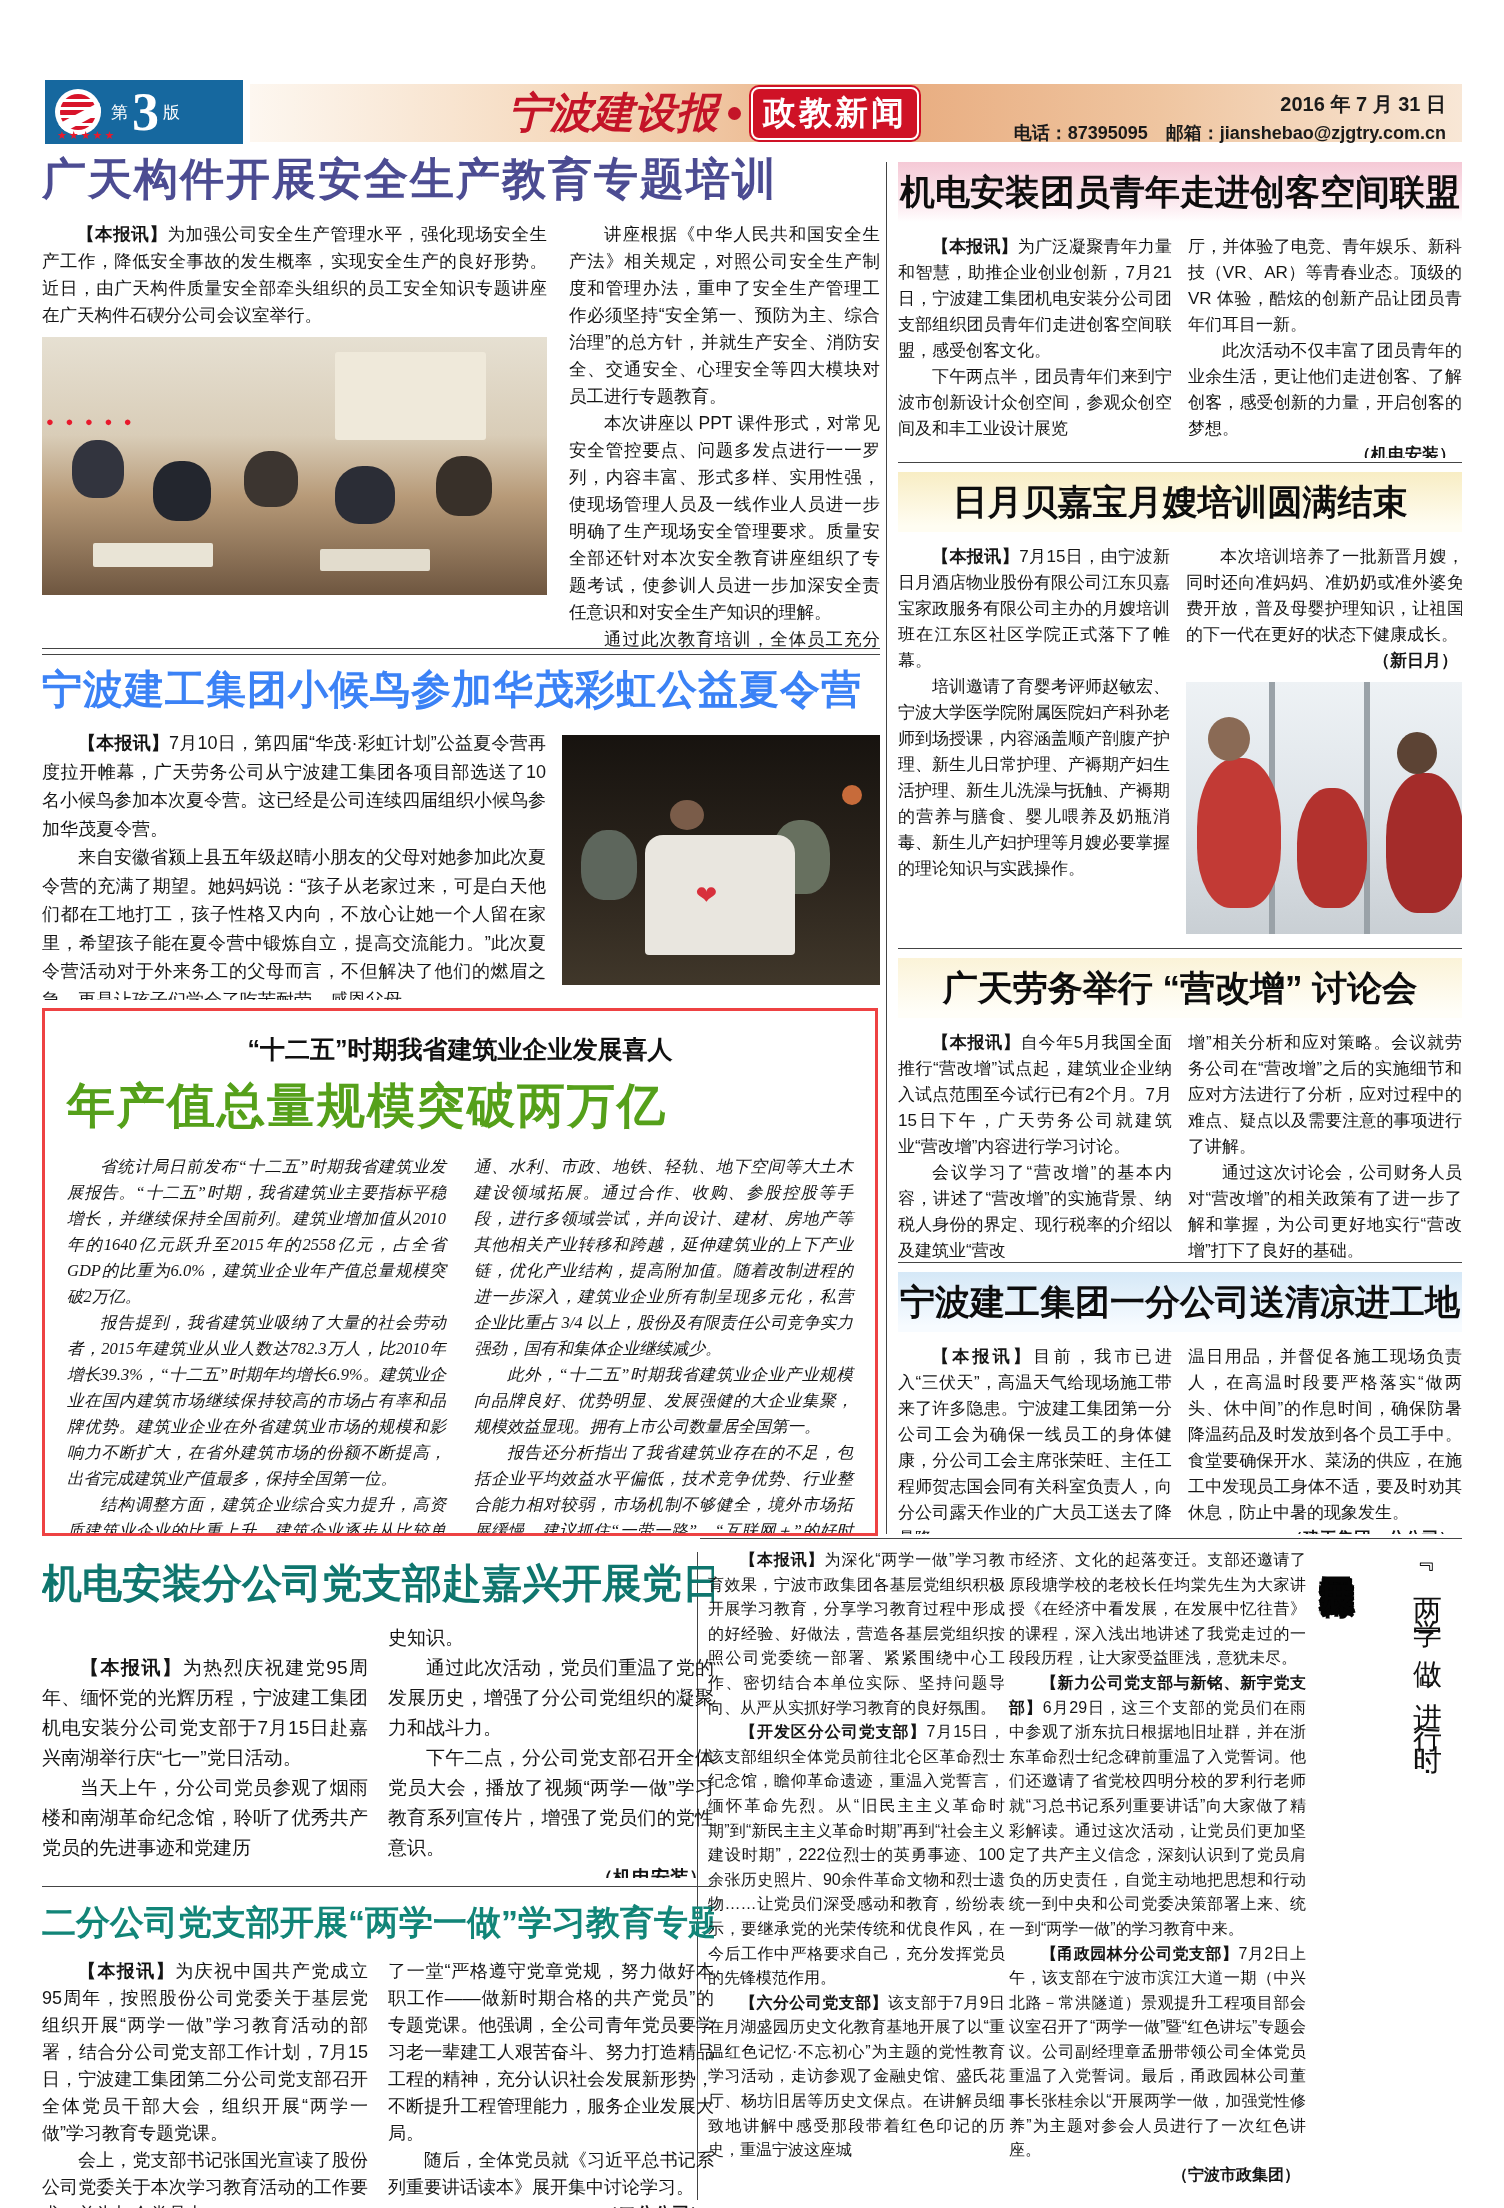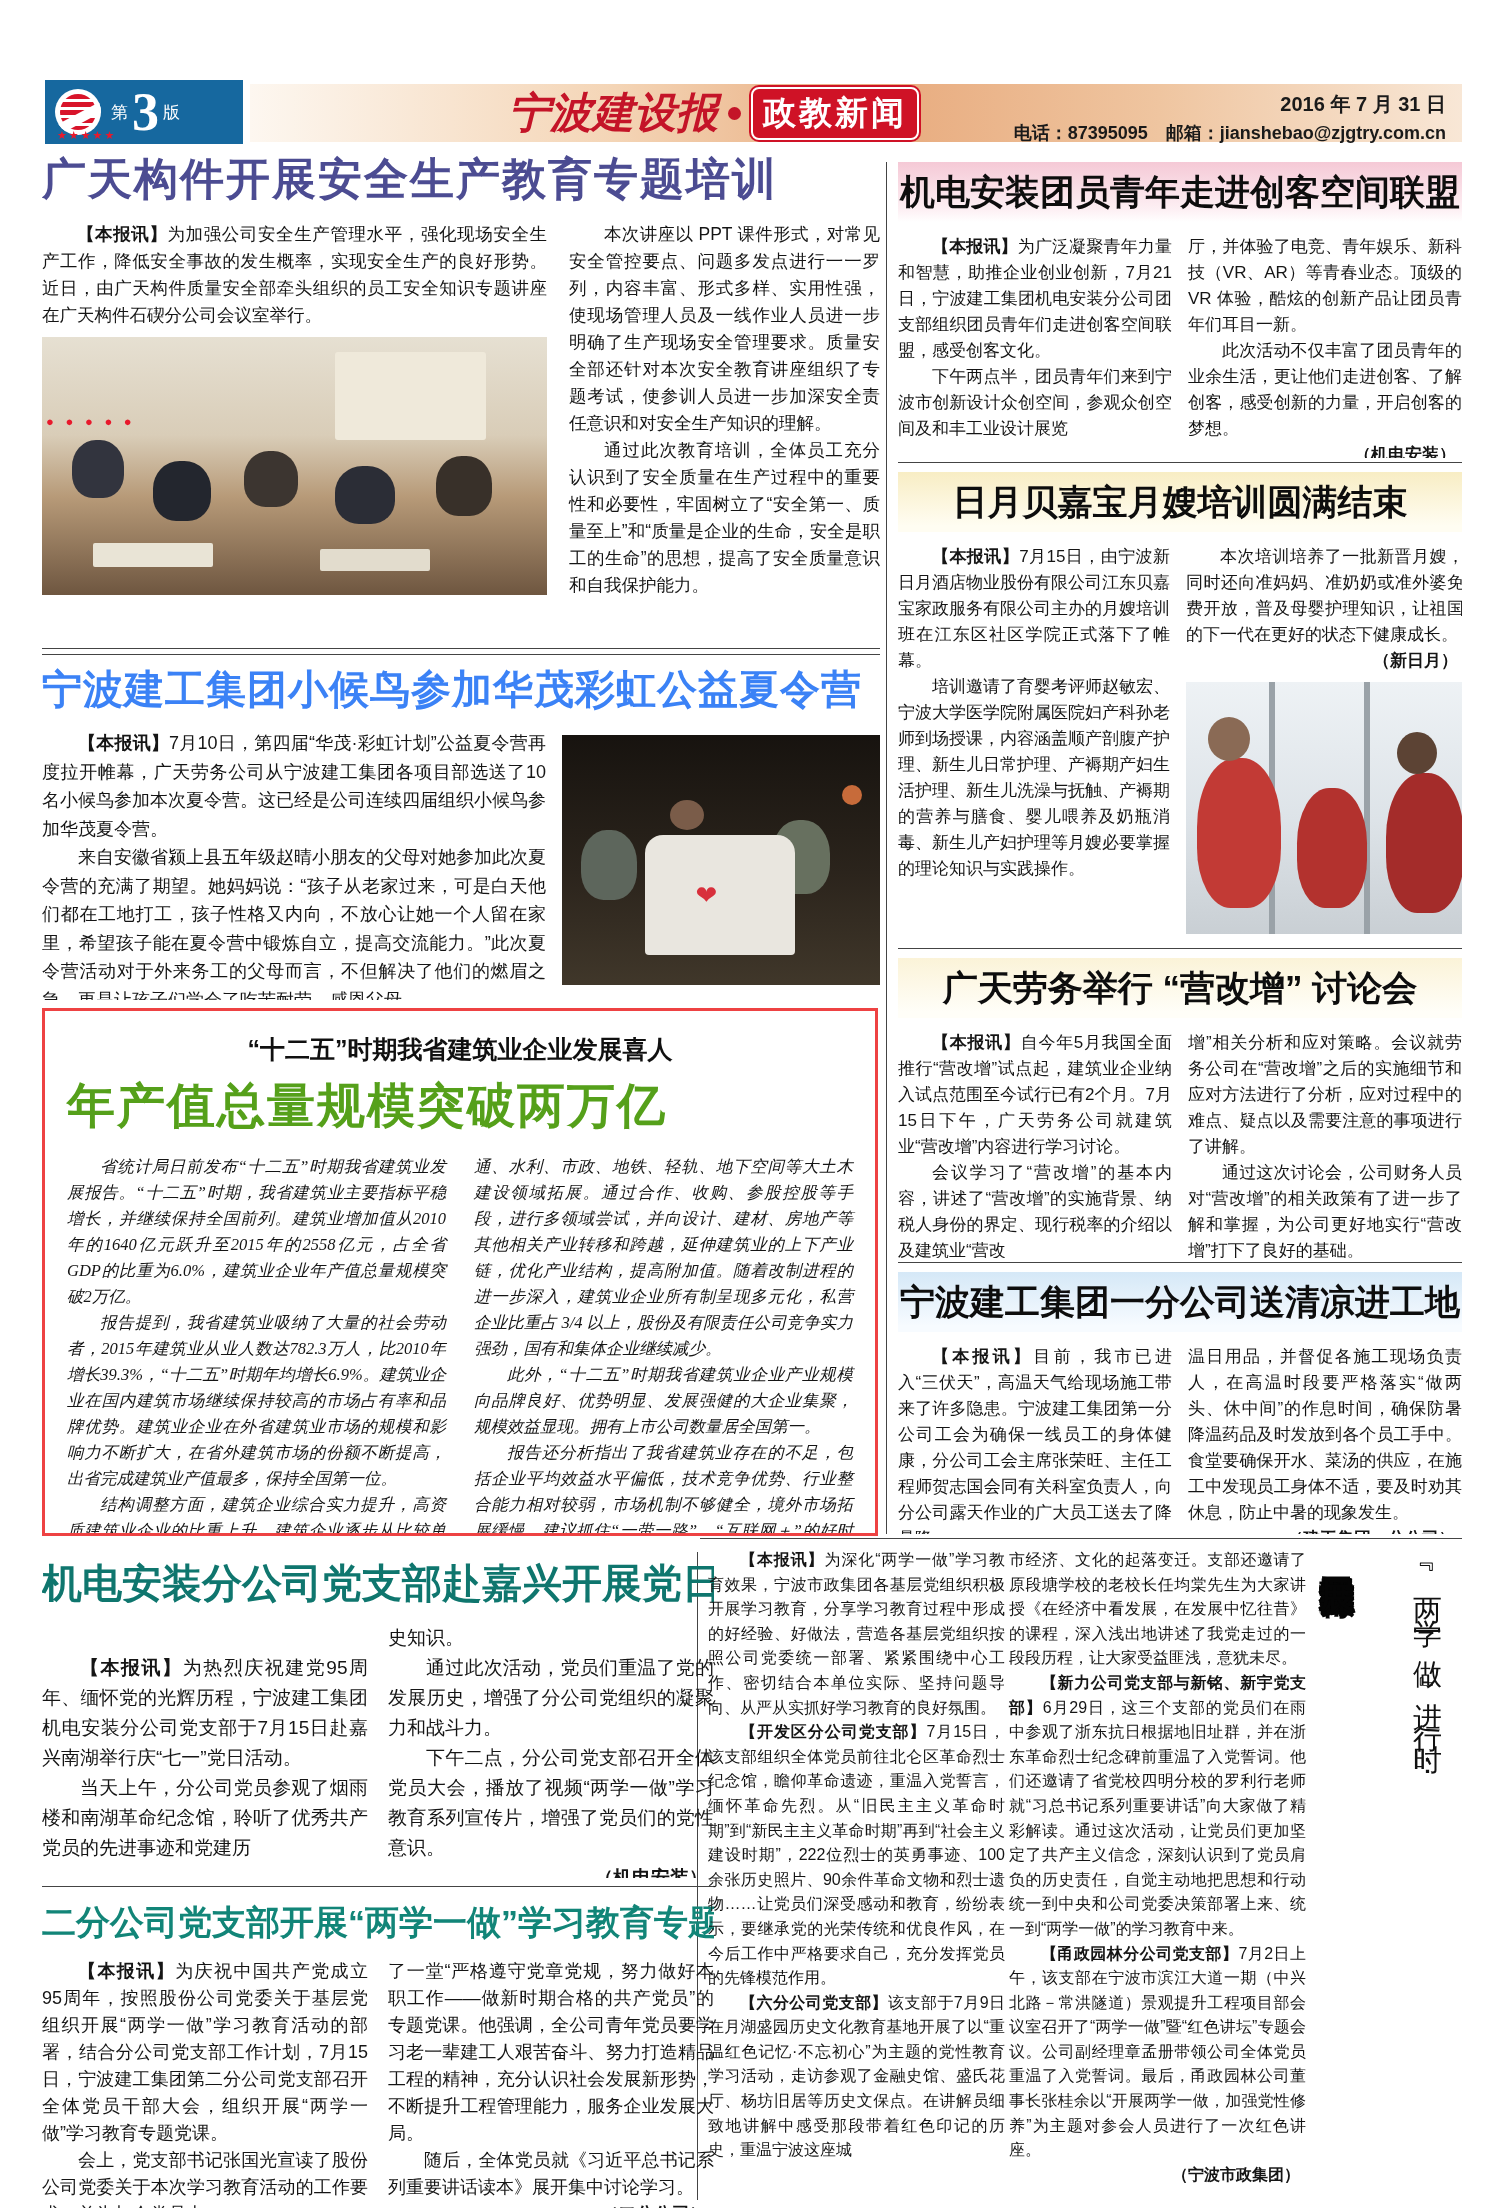--- a/index.html
+++ b/index.html
@@ -134,20 +134,21 @@
           <div class="fig" style="left:22%;top:48%;width:58px;height:60px;background:#23262e;"></div>
           <div class="fig" style="left:40%;top:44%;width:54px;height:56px;background:#3c3530;"></div>
           <div class="fig" style="left:58%;top:50%;width:60px;height:58px;background:#2b2d36;"></div>
           <div class="fig" style="left:78%;top:46%;width:56px;height:60px;background:#383029;"></div>
           <div class="fig" style="left:10%;top:80%;width:120px;height:24px;background:#e9e4d6;border-radius:2px;"></div>
           <div class="fig" style="left:55%;top:82%;width:110px;height:22px;background:#e2dccd;border-radius:2px;"></div>
         </div>
       </div>
       <div class="textcol">
         <div>
+            <p class="para">讲座根据《中华人民共和国安全生产法》相关规定，对照公司安全生产制度和管理办法，重申了安全生产管理工作必须坚持“安全第一、预防为主、综合治理”的总方针，并就生产安全、消防安全、交通安全、心理安全等四大模块对员工进行专题教育。</p>
             <p class="para">本次讲座以 PPT 课件形式，对常见安全管控要点、问题多发点进行一一罗列，内容丰富、形式多样、实用性强，使现场管理人员及一线作业人员进一步明确了生产现场安全管理要求。质量安全部还针对本次安全教育讲座组织了专题考试，使参训人员进一步加深安全责任意识和对安全生产知识的理解。</p>
             <p class="para">通过此次教育培训，全体员工充分认识到了安全质量在生产过程中的重要性和必要性，牢固树立了“安全第一、质量至上”和“质量是企业的生命，安全是职工的生命”的思想，提高了安全质量意识和自我保护能力。</p>
           </div>
 
       </div>
     </div>
   </section>
   <div class="red-dots">● ● ● ● ●</div>
 
   <section class="art" id="art-b" style="left:42px;top:662px;width:838px;height:338px;">

